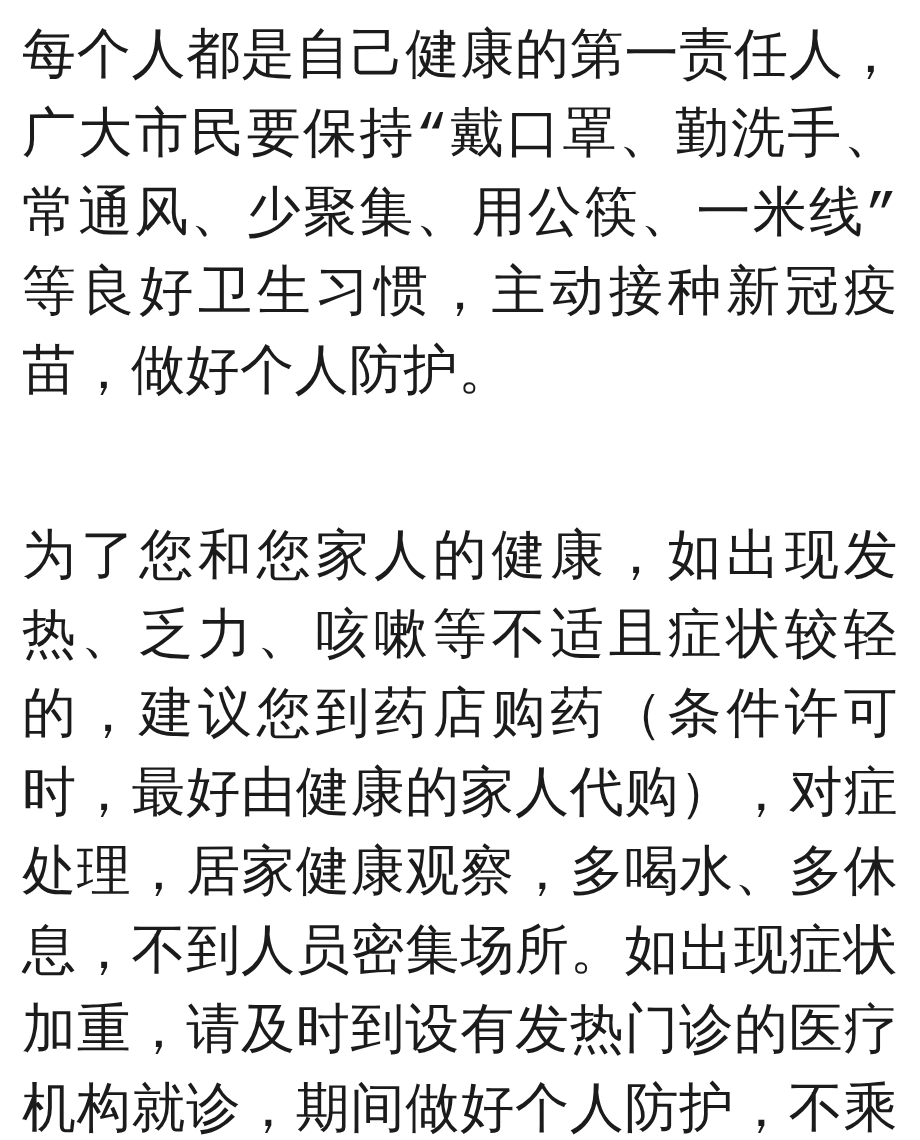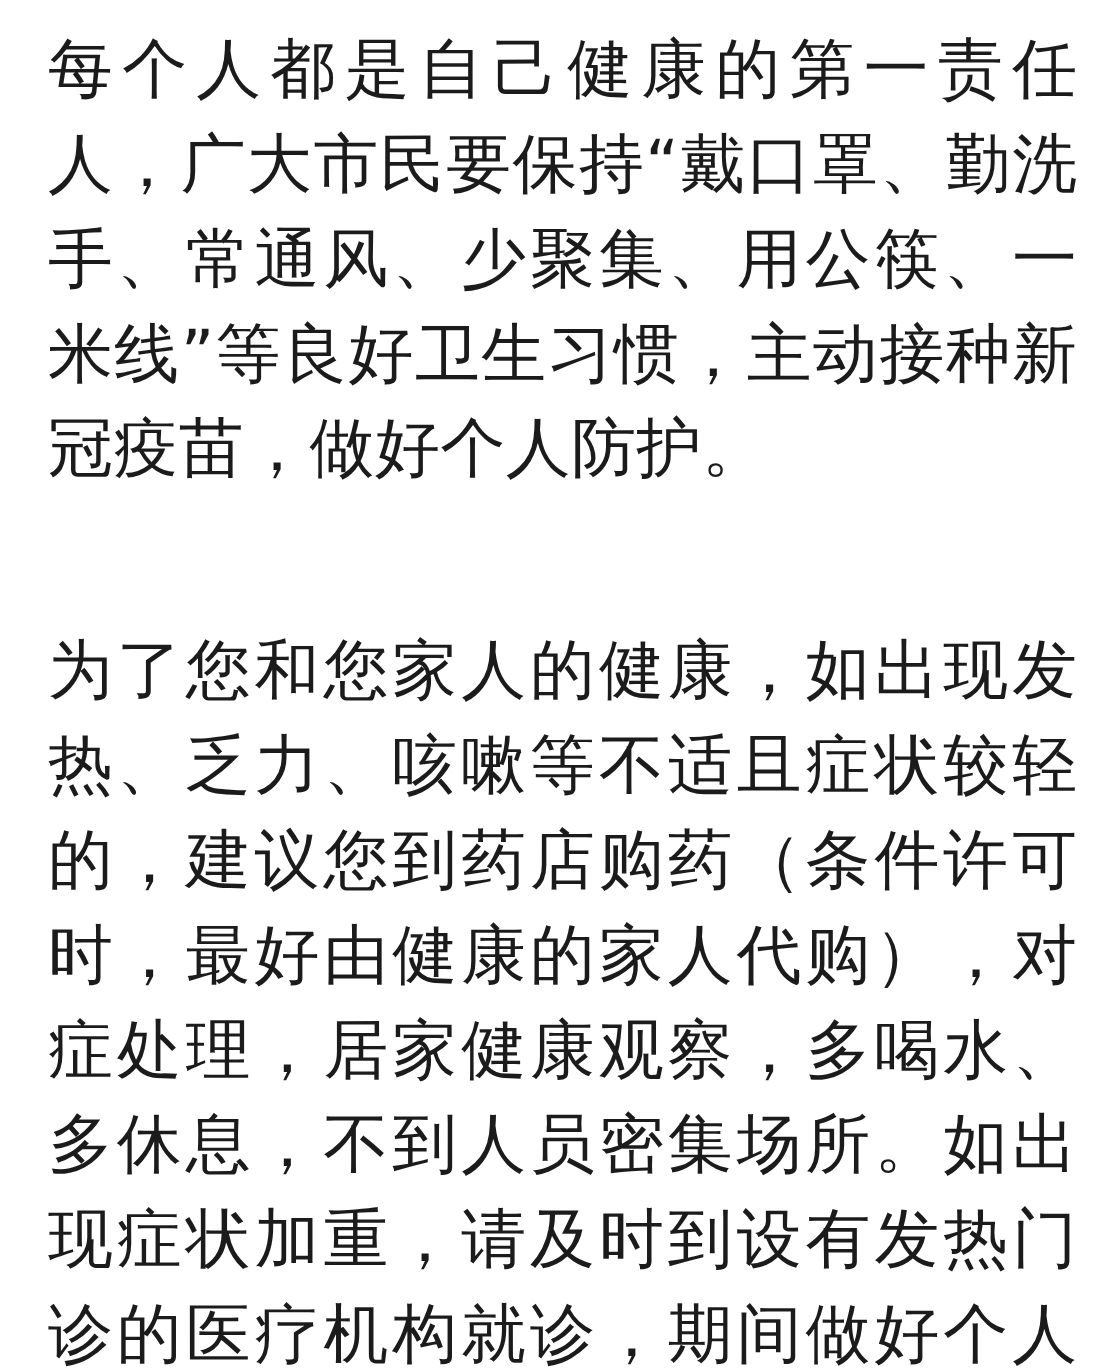--- a/index.html
+++ b/index.html
@@ -10,22 +10,23 @@
   body {
     width: 920px;
     height: 1140px;
     overflow: hidden;
     font-family: "DejaVu Sans", "Liberation Sans", sans-serif;
   }
   .page {
     box-sizing: border-box;
     width: 920px;
     height: 812px;
-    padding: 18px 22px 0 40px;
+    padding: 18px 22px 0 22px;
     background: #ffffff;
+    font-family: Liberation Mono, monospace;
   }
   .paragraph {
     color: #1b1b1b;
     font-size: 54px;
     line-height: 79px;
     letter-spacing: 0.5px;
     text-align: justify;
     text-align-last: left;
     font-weight: 400;
     margin: 0;

